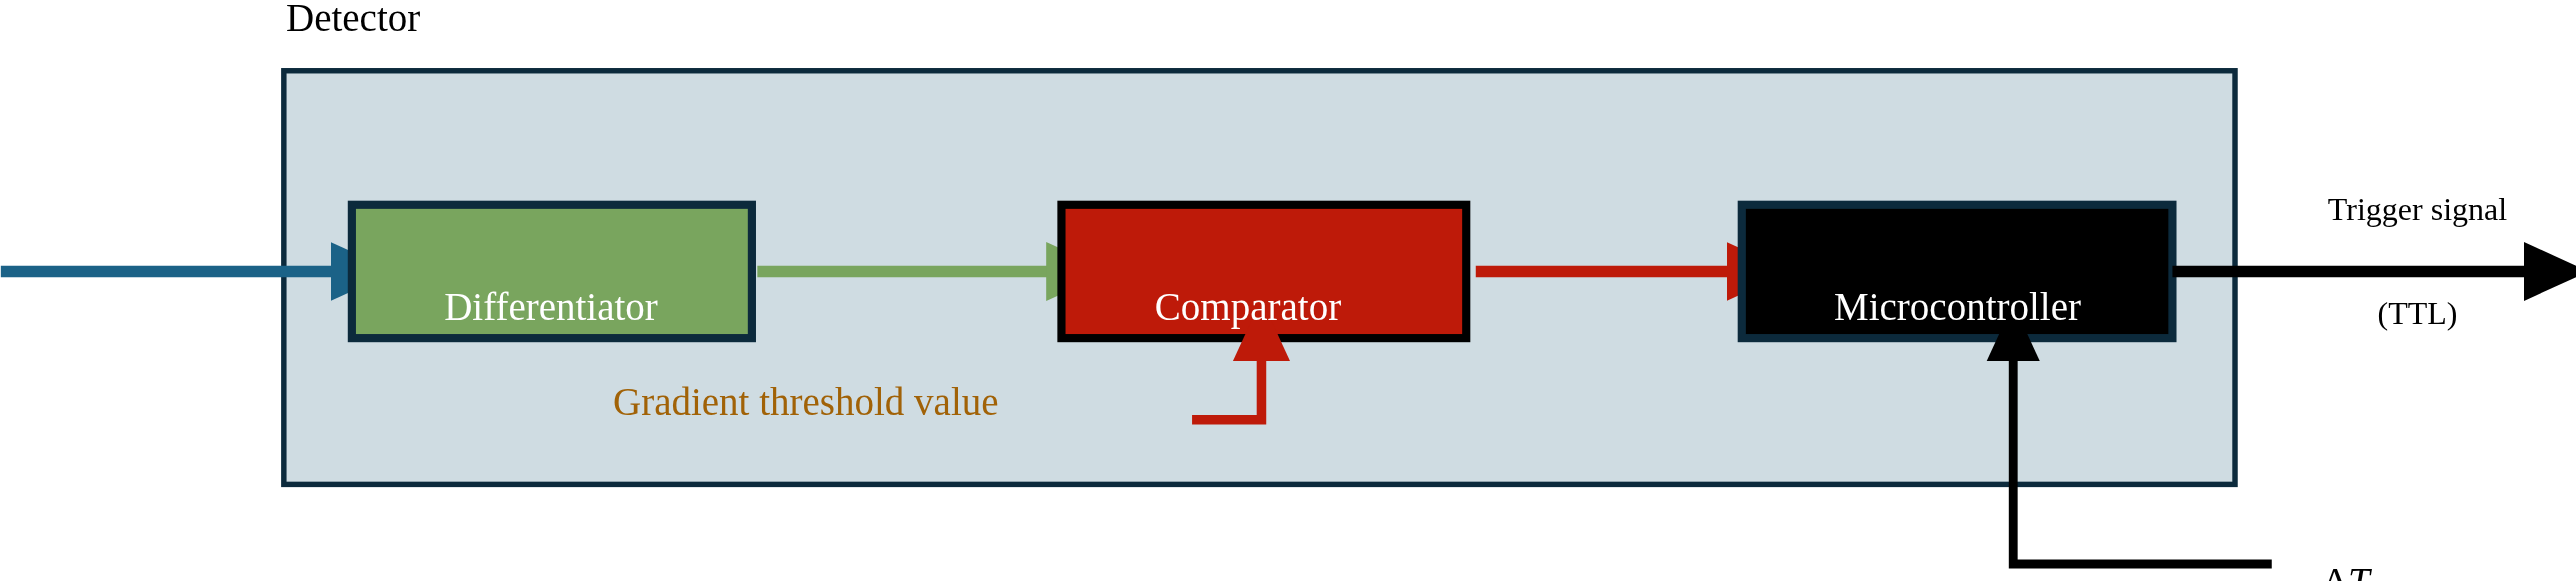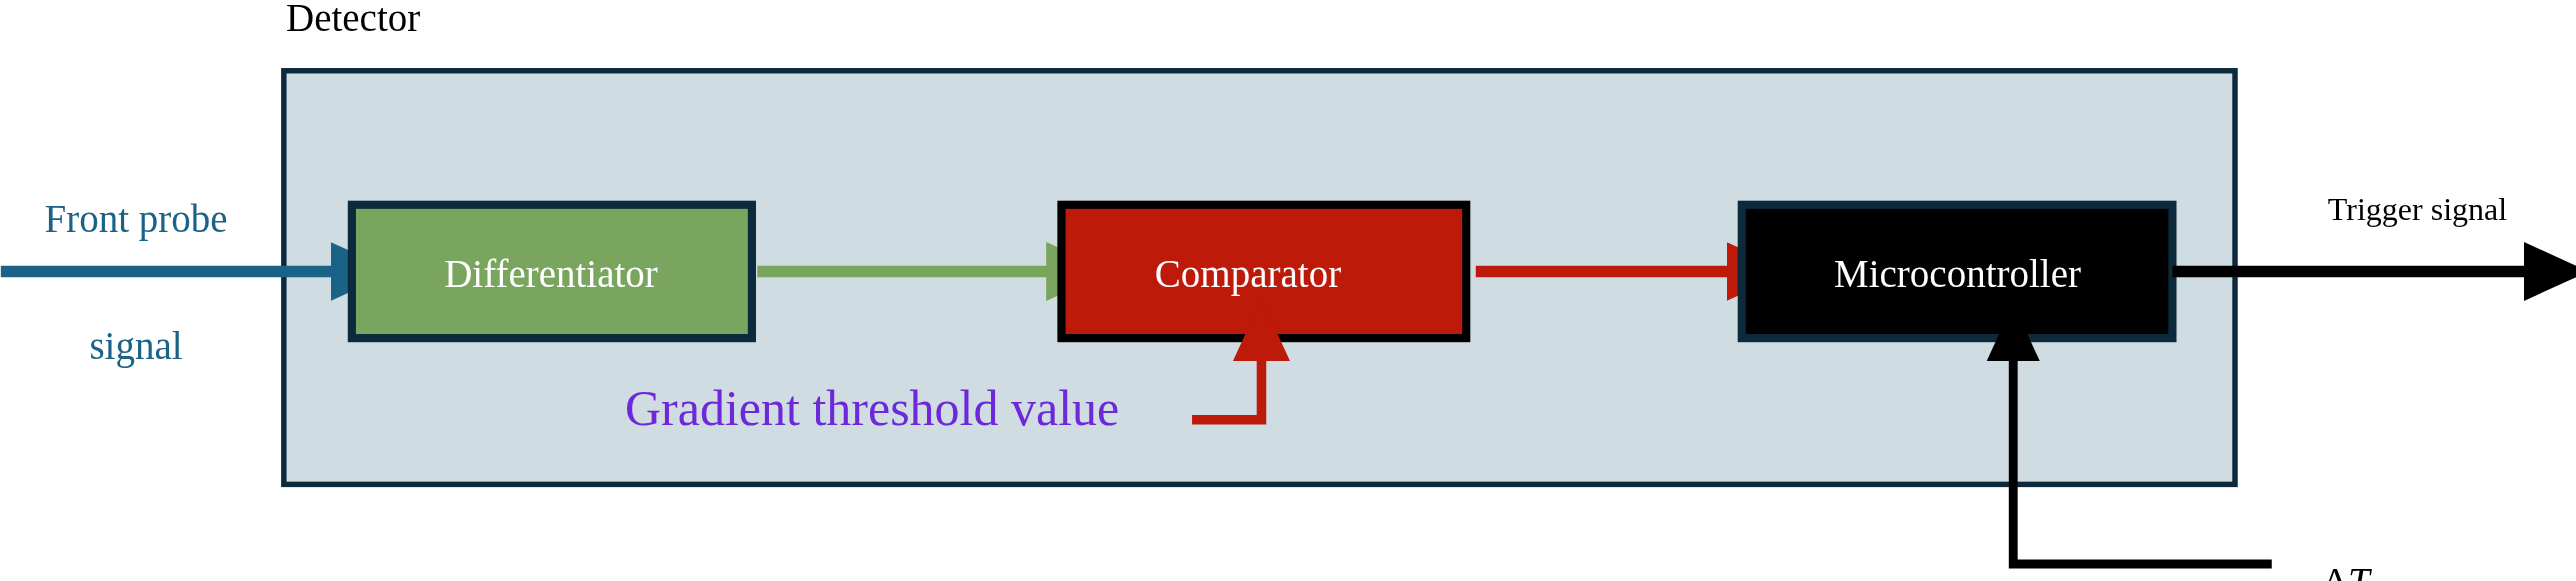--- a/index.html
+++ b/index.html
@@ -47,40 +47,40 @@
   #trigger-label {
     left: 2259px;
     top: 123px;
     width: 317px;
     font-size: 32px;
     color: #000000;
   }
   #gradient-label {
     left: 613px;
     top: 381px;
-    font-size: 50px;
-    color: #6d28d9;
-    margin-left: 12px;
+    font-size: 39px;
+    color: #a16207;
   }
   #deltat-label {
     left: 2286px;
     top: 519px;
     font-size: 39px;
     color: #000000;
   }
   #deltat-label .math-italic {
     font-style: italic;
   }
   .block-text {
     position: absolute;
     color: #ffffff;
     font-size: 39px;
     text-align: center;
     white-space: pre;
     font-family: "Liberation Serif", "DejaVu Serif", serif;
+    margin-top: 33px;
   }
   #differentiator-text { left: 347px;  top: 251px; width: 408px; }
   #comparator-text     { left: 1057px; top: 251px; width: 382px; }
   #microcontroller-text{ left: 1738px; top: 251px; width: 439px; font-family: Liberation Serif, serif; }
 </style>
 </head>
 <body>
 
 <div id="canvas">
 
@@ -122,27 +122,24 @@
 
     <line x1="3192" y1="399" x2="3712" y2="399" stroke="#000000" stroke-width="17" marker-end="url(#arrow-black)"></line>
 
     <path d="M1751,617 L1853,617 L1853,528" fill="none" stroke="#BE1A09" stroke-width="14" marker-end="url(#arrow-red-thin)"></path>
 
     <path d="M3338,829 L2958,829 L2958,528" fill="none" stroke="#000000" stroke-width="13" marker-end="url(#arrow-black-thin)"></path>
   </svg>
 
   <div class="lbl" id="detector-title">Detector</div>
 
-  <div class="lbl" id="front-probe-label">
-    <div>Front probe</div>
-    <div>signal</div>
-  </div>
 
   <div class="lbl" id="trigger-label">
     <div>Trigger signal</div>
+    <div>(TTL)</div>
   </div>
 
   <div class="lbl" id="gradient-label">Gradient threshold value</div>
 
   <div class="lbl" id="deltat-label">
     <span>Δ</span><span class="math-italic">T</span>
   </div>
 
   <div class="block-text" id="differentiator-text">Differentiator</div>
   <div class="block-text" id="comparator-text">Comparator</div>

